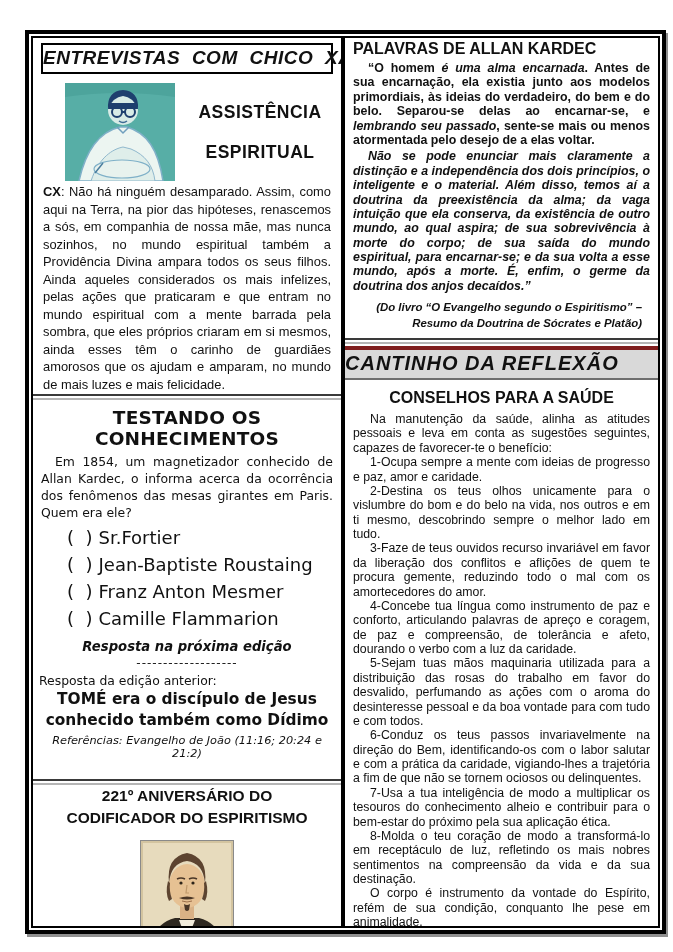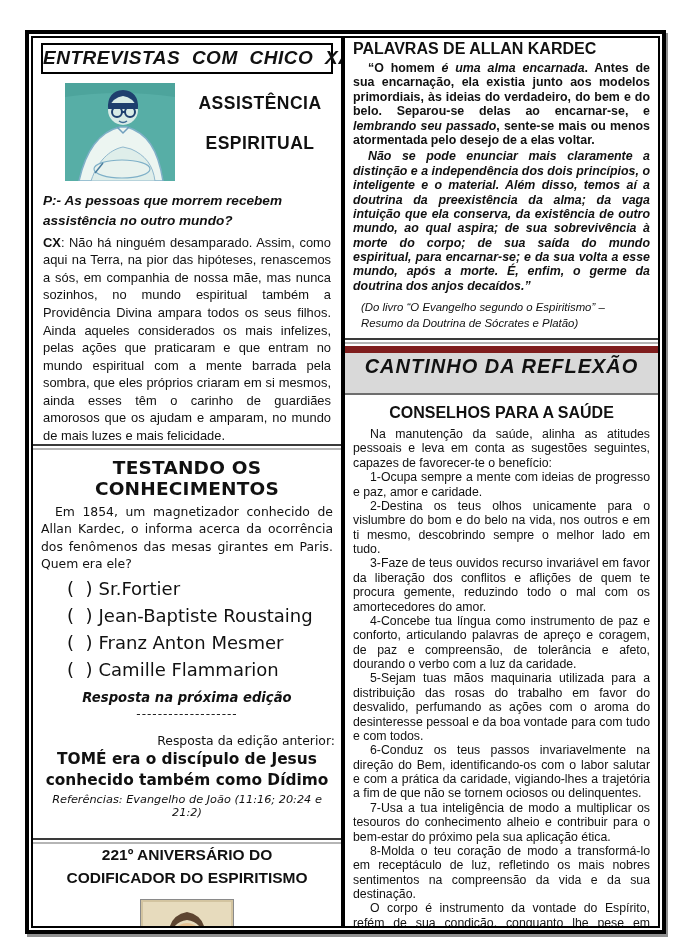--- a/index.html
+++ b/index.html
@@ -7,52 +7,52 @@
   .frame{position:absolute;left:25px;top:30px;width:629px;border:4px solid #000;
     padding:2px;background:#fff;box-shadow:2px 3px 0 #8f8f8f;}
   .frame-inner{border:2px solid #000;display:flex;height:888px;background:#fff;}
   .col{overflow:hidden;}
   .col-left{width:309px;border-right:1px solid #000;padding:0 6px;box-sizing:border-box;}
   .col-right{flex:1;border-left:3px solid #000;padding:2px 8px 0 8px;box-sizing:border-box;}
 
   
   .masthead{border:2px solid #000;margin:5px 2px 0 2px;padding:2px 0 3px 0;text-align:center;
     font-style:italic;font-weight:bold;font-size:19px;letter-spacing:.5px;word-spacing:6px;white-space:nowrap;}
-  .photo-row{display:flex;gap:14px;margin:9px 4px 0 26px;}
+  .photo-row{display:flex;align-items:center;gap:14px;margin:9px 4px 0 26px;}
   .photo-row svg{flex:0 0 auto;display:block;}
   .assist-title{flex:1;text-align:center;font-weight:bold;font-size:17.5px;line-height:2.3;letter-spacing:.5px;}
   .question{margin:10px 4px 0 4px;font-weight:bold;font-style:italic;font-size:13.6px;line-height:1.5;}
   .answer{margin:2px 4px 0 4px;font-size:12.9px;line-height:1.36;text-align:justify;}
   .answer b{font-weight:bold;}
   .credit{margin:10px 6px 8px 6px;text-align:center;font-weight:bold;font-style:italic;font-size:12.3px;line-height:1.35;}
   .h-divider{height:2px;border-top:2px solid #3a3a3a;border-bottom:2px solid #b5b5b5;margin:0 -6px;}
 
   .quiz{font-family:"DejaVu Sans",sans-serif;}
   .quiz-heading{text-align:center;font-weight:bold;font-size:18.5px;margin:7px 0 4px 0;letter-spacing:.2px;}
   .quiz-question{margin:0 2px;font-size:12.4px;line-height:1.38;text-align:justify;text-indent:14px;}
   .opts{margin:3px 0 0 28px;font-size:18px;line-height:1.5;}
   .opt-box{white-space:pre;margin-right:6px;}
   .next-answer{text-align:center;font-weight:bold;font-style:italic;font-size:13.2px;margin-top:7px;}
   .dashes{text-align:center;font-size:12px;letter-spacing:1px;color:#222;margin-top:2px;}
-  .prev-label{text-align:right;font-size:12.4px;margin-top:12px;}
+  .prev-label{text-align:left;font-size:12.4px;margin-top:3px;}
   .prev-answer{text-align:center;font-weight:bold;font-size:15.4px;line-height:1.35;margin:1px 6px 0 6px;}
   .references{text-align:center;font-style:italic;font-size:11.3px;margin:3px 0 19px 0;}
 
   .anniv-heading{text-align:center;font-weight:bold;font-size:15.5px;line-height:1.45;margin-top:0;}
   .portrait{display:block;margin:10px auto 0 auto;border:1px solid #8a8a8a;}
 
   
   .kardec-heading{font-weight:bold;font-size:16px;margin:0 0 3px 0;}
   .kq{font-weight:bold;font-size:12.4px;line-height:1.16;text-align:justify;text-indent:15px;margin:0 0 2px 0;}
   .kq .it{font-style:italic;}
   .kq2{font-style:italic;}
-  .kardec-credit{text-align:left;font-weight:normal;font-style:italic;font-size:11.4px;line-height:1.35;margin:7px 8px 7px 8px;}
+  .kardec-credit{text-align:right;font-weight:bold;font-style:italic;font-size:11.4px;line-height:1.35;margin:7px 8px 7px 8px;}
   .r-divider{height:2px;border-top:2px solid #3a3a3a;border-bottom:2px solid #b5b5b5;margin:0 -8px;}
-  .banner{background:#d9d9d9;border-top:7px solid #7f1d1d;border-bottom:2px solid #6e6e6e;
-    margin:2px -8px 0 -8px;padding:2px 0 15px 0;text-align:center;font-weight:bold;font-style:italic;
+  .banner{background:#d9d9d9;border-top:4px solid #7f1d1d;border-bottom:2px solid #6e6e6e;
+    margin:2px -8px 0 -8px;padding:2px 0 3px 0;font-weight:bold;font-style:italic;
     font-size:20px;letter-spacing:1px;}
   .conselhos{text-align:center;font-weight:bold;font-size:16px;margin:9px 0 5px 0;}
   .ref-body p{font-size:12.3px;line-height:1.17;text-align:justify;text-indent:17px;margin:0;}
 </style>
 </head>
 <body>
 
 <div class="frame">
  <div class="frame-inner">
 
@@ -76,21 +76,20 @@
         <path d="M54,38 Q58,41 62,38" fill="none" stroke="#3c6a94" stroke-width="1.5"></path>
         <path d="M52,44 L58,50 L64,44" fill="none" stroke="#6f9fbe" stroke-width="1.5"></path>
         <line x1="38" y1="80" x2="30" y2="90" stroke="#4a7d9e" stroke-width="1.5"></line>
       </svg>
       <div class="assist-title">
         <div>ASSISTÊNCIA</div>
         <div>ESPIRITUAL</div>
       </div>
     </div>
 
-    <p class="question">P:- As pessoas que morrem recebem assistência no outro mundo?</p>
     <p class="answer"><b>CX</b><span>: Não há ninguém desamparado. Assim, como aqui na Terra, na pior das hipóteses, renascemos a sós, em companhia de nossa mãe, mas nunca sozinhos, no mundo espiritual também a Providência Divina ampara todos os seus filhos. Ainda aqueles considerados os mais infelizes, pelas ações que praticaram e que entram no mundo espiritual com a mente barrada pela sombra, que eles próprios criaram em si mesmos, ainda esses têm o carinho de guardiães amorosos que os ajudam e amparam, no mundo de mais luzes e mais felicidade.</span></p>
 
     <div class="h-divider"></div>
 
     <div class="quiz">
       <div class="quiz-heading">TESTANDO OS CONHECIMENTOS</div>
       <p class="quiz-question">Em 1854, um magnetizador conhecido de Allan Kardec, o informa acerca da ocorrência dos fenômenos das mesas girantes em Paris. Quem era ele?</p>
       <div class="opts">
         <div class="opt"><span class="opt-box">(  )</span><span>Sr.Fortier</span></div>
         <div class="opt"><span class="opt-box">(  )</span><span>Jean-Baptiste Roustaing</span></div>

